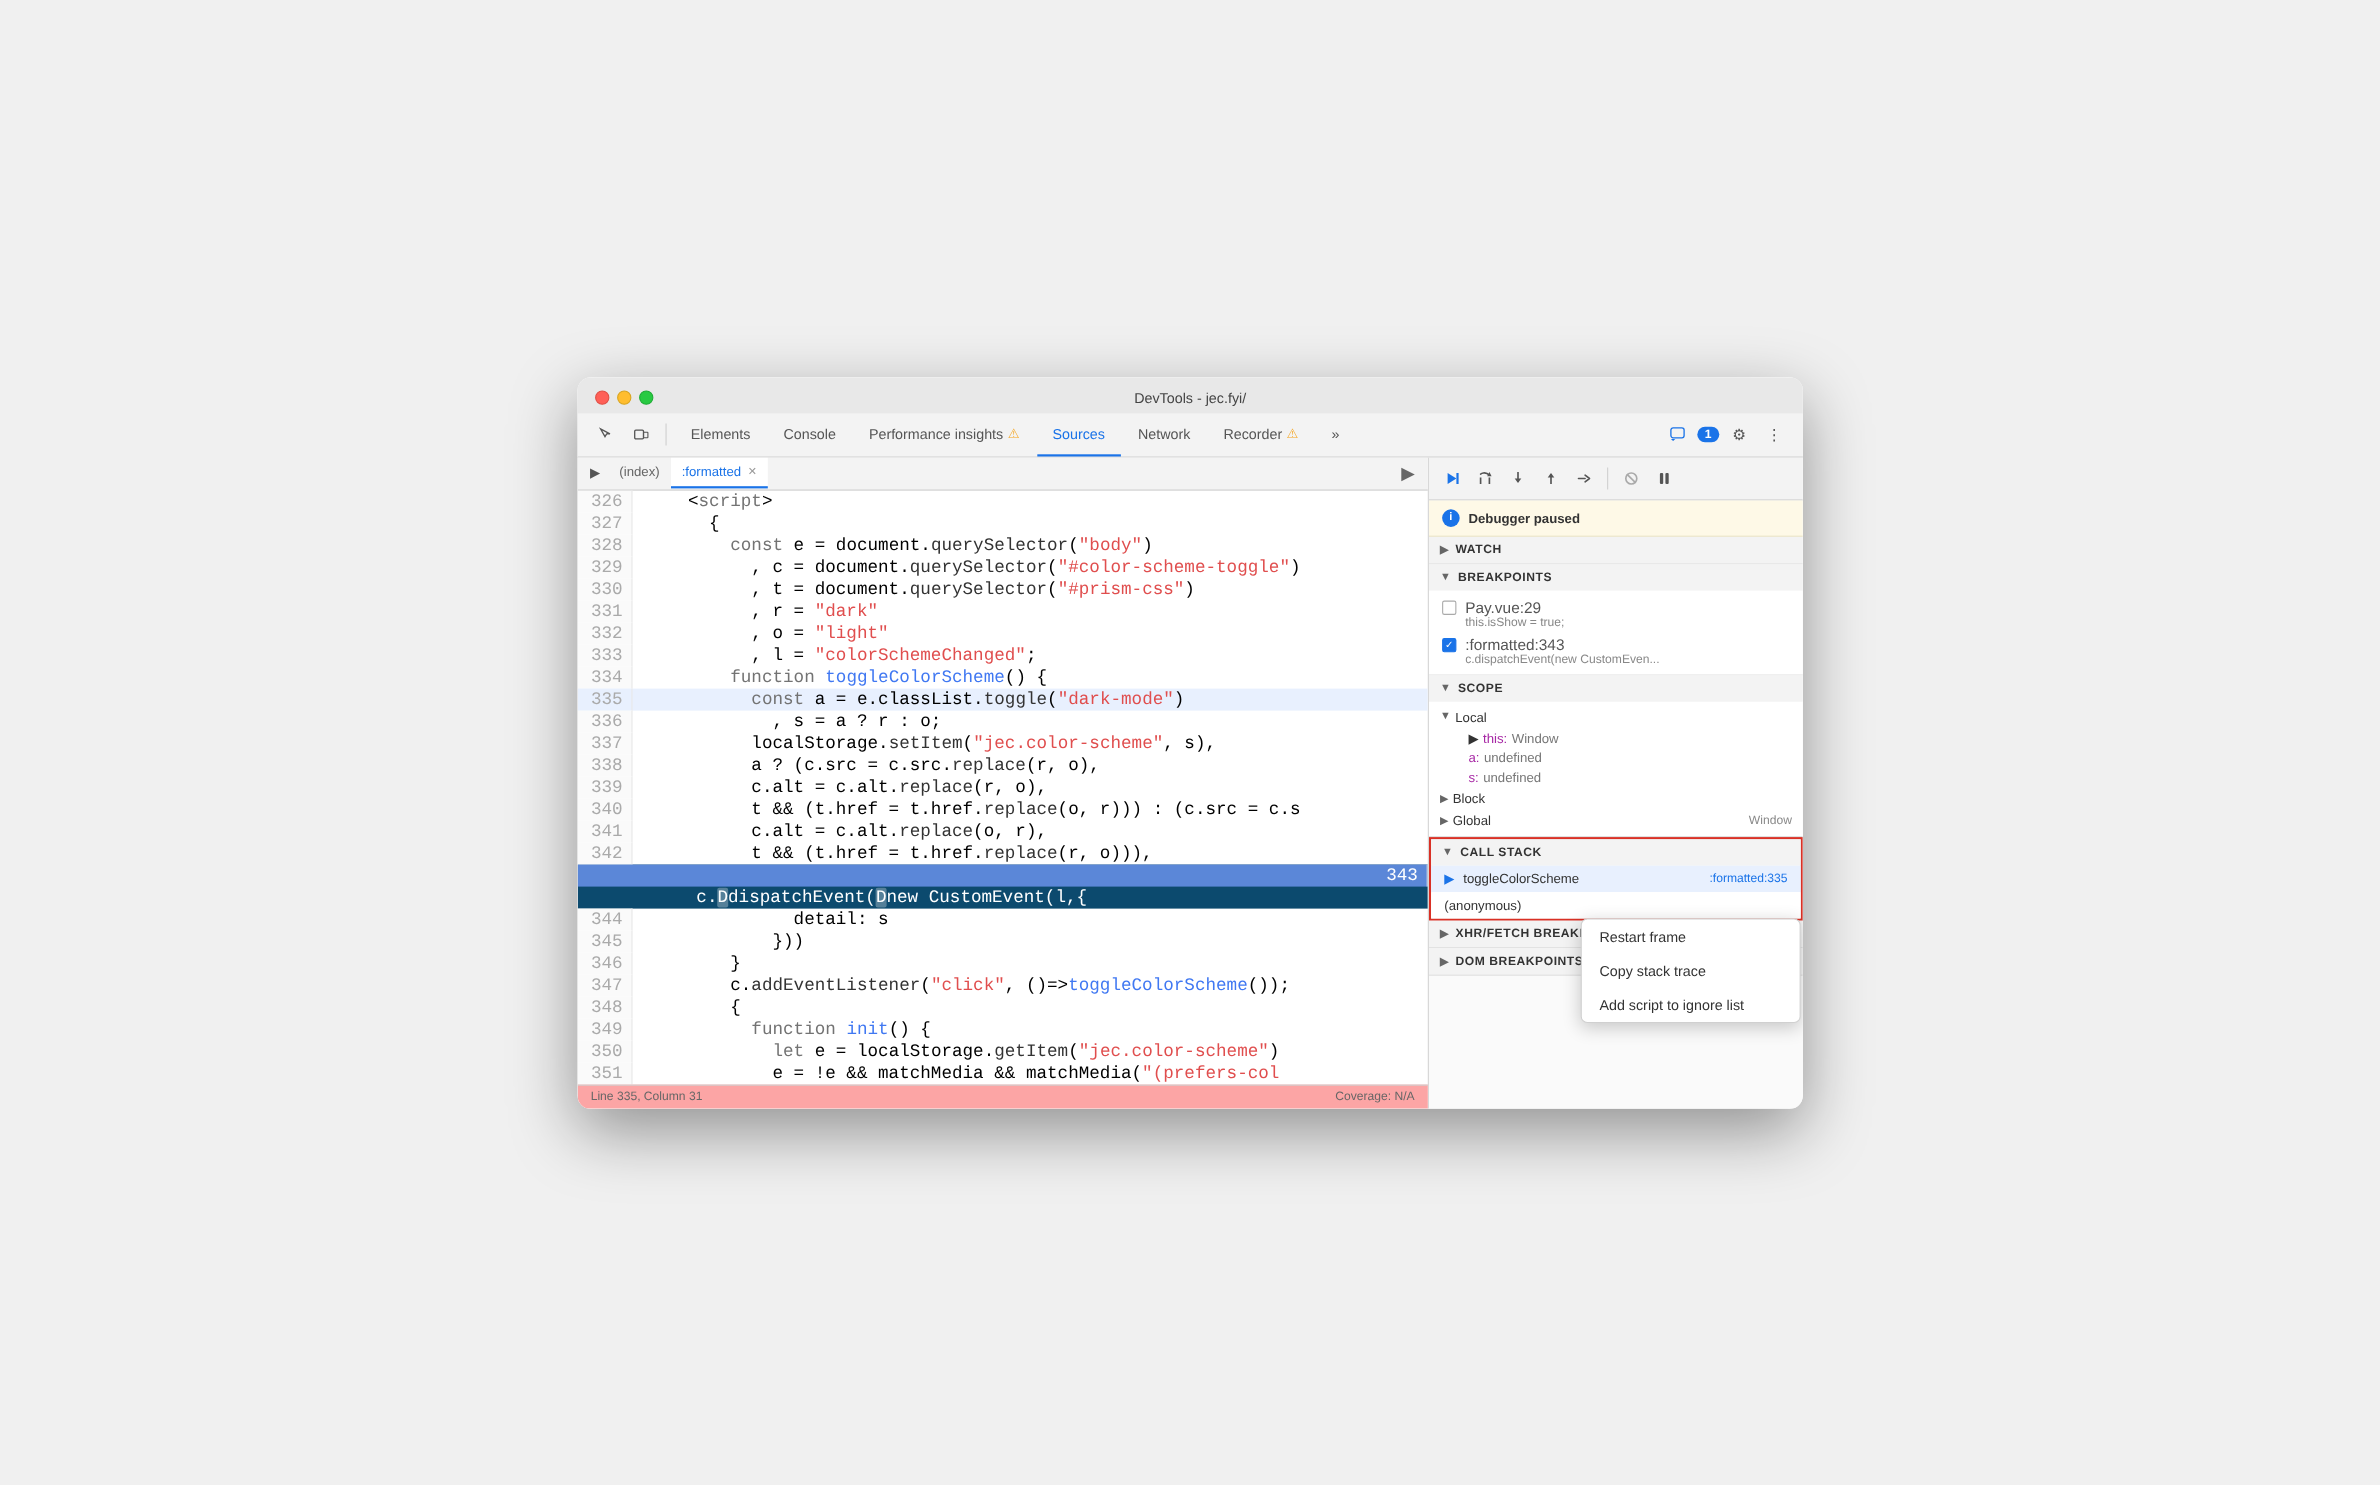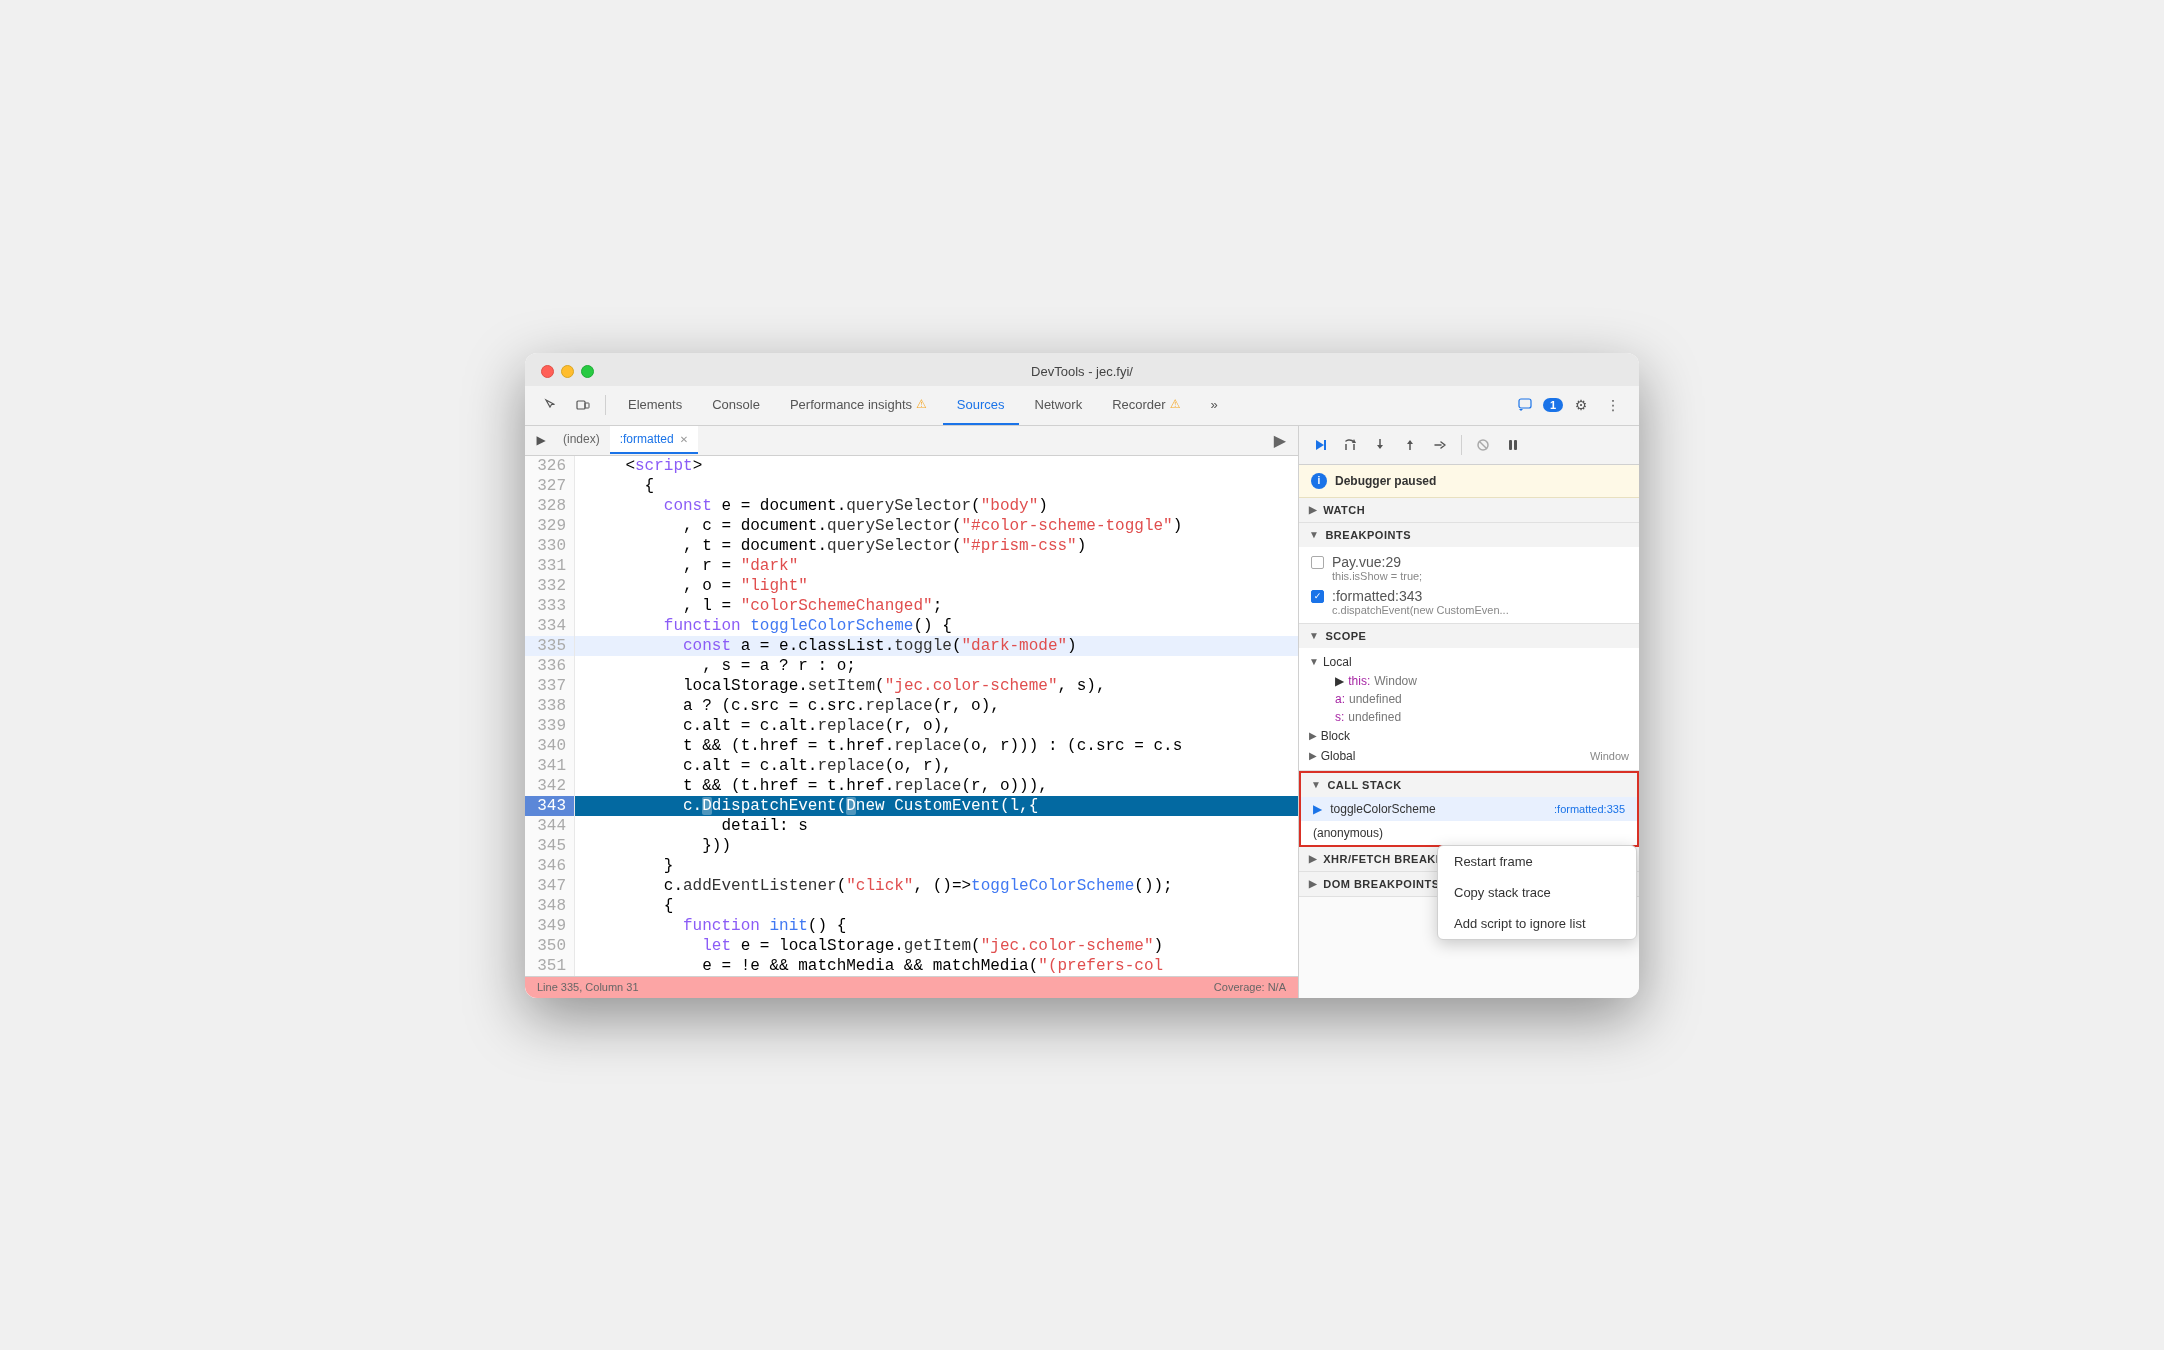--- a/index.html
+++ b/index.html
@@ -186,21 +186,22 @@
     }
     .code-line {
       display: flex;
       align-items: stretch;
       min-height: 20px;
     }
     .code-line.highlighted {
       background: #e8f0fe;
     }
     .code-line.current-line {
-      background: #0369a1;
+      background: #0c4a6e;
+      flex-direction: column;
     }
     .line-number {
       min-width: 50px;
       padding: 0 8px 0 0;
       text-align: right;
       color: #aaa;
       user-select: none;
       background: #fafafa;
       border-right: 1px solid #e8e8e8;
       flex-shrink: 0;
@@ -215,21 +216,21 @@
     }
     .line-content {
       padding-left: 12px;
       white-space: pre;
       flex: 1;
     }
     .code-line.current-line .line-content {
       color: #fff;
     }
     
-    .kw { color: #8b5cf6; font-family: Liberation Mono, monospace; } 
+    .kw { color: #737373; font-family: Liberation Mono, monospace; } 
     .str { color: #e04e4e; } 
     .fn { color: #4078f2; }
     .method { color: #333; }
     
     .status-bar {
       background: #fca5a5;
       border-top: 1px solid #d0d0d0;
       height: 22px;
       display: flex;
       align-items: center;

